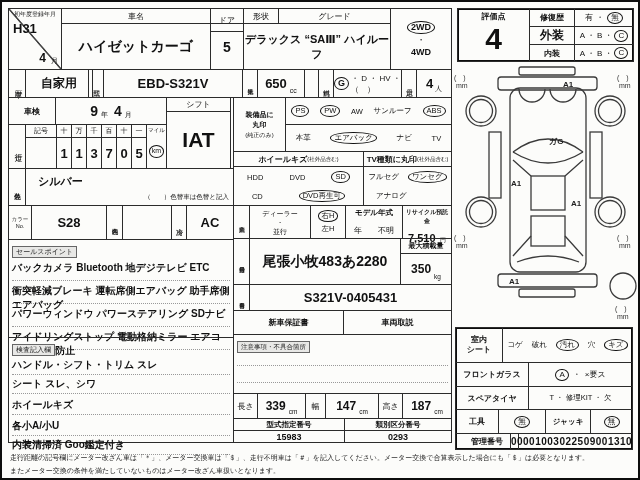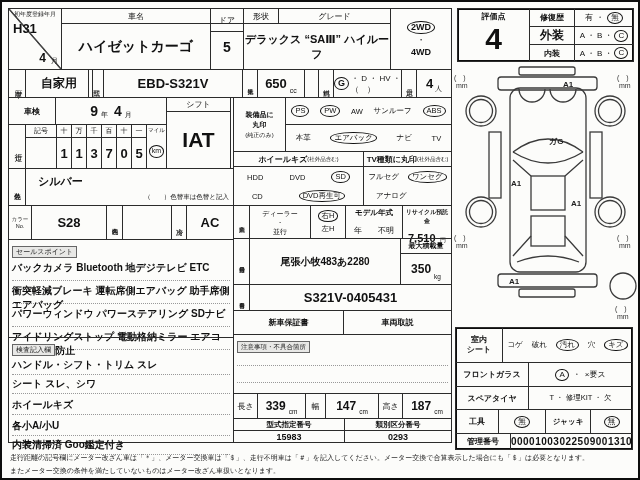--- a/index.html
+++ b/index.html
@@ -194,21 +194,21 @@
   </div>
   <div class="cell" style="left:402px;top:205px;width:50px;height:34px">
     <div class="b" style="text-align:center;font-size:6px;margin-top:2px">リサイクル預託金</div>
     <div style="text-align:center;margin-top:2px">
       <span class="b" style="font-size:11px">7,510</span>
       <span style="font-size:6px">円</span>
     </div>
   </div>
 
   <div class="cell vlabel" style="left:233px;top:238px;width:17px;height:47px;font-size:6px">登録番号</div>
-  <div class="cell c b" style="left:249px;top:238px;width:152px;height:47px;font-size:10px">尾張小牧483あ2280</div>
+  <div class="cell c b" style="left:249px;top:238px;width:152px;height:47px;font-size:14px">尾張小牧483あ2280</div>
   <div class="cell c b" style="left:400px;top:238px;width:52px;height:16px;font-size:7px">最大積載量</div>
   <div class="cell c" style="left:400px;top:253px;width:52px;height:32px">
     <span class="b" style="font-size:12px">350</span>
     <span style="font-size:6.5px;margin-left:3px;align-self:flex-end;padding-bottom:4px">kg</span>
   </div>
 
   <div class="cell vlabel" style="left:233px;top:284px;width:17px;height:27px;font-size:6px">車台番号</div>
   <div class="cell c b" style="left:249px;top:284px;width:203px;height:27px;font-size:13px">S321V-0405431</div>
 
   <div class="cell c b" style="left:233px;top:310px;width:111px;height:25px;font-size:8px">新車保証書</div>
@@ -339,20 +339,20 @@
   <div class="cell c b" style="left:455px;top:386px;width:74px;height:24px;font-size:8px">スペアタイヤ</div>
   <div class="cell c" style="left:528px;top:386px;width:105px;height:24px;font-size:7.5px">T ・ 修理KIT ・ 欠</div>
   <div class="cell c b" style="left:455px;top:409px;width:44px;height:25px;font-size:8px">工具</div>
   <div class="cell c" style="left:498px;top:409px;width:48px;height:25px;font-size:8px">
     <span class="circ">無</span>
   </div>
   <div class="cell c b" style="left:545px;top:409px;width:46px;height:25px;font-size:7.5px">ジャッキ</div>
   <div class="cell c" style="left:590px;top:409px;width:43px;height:25px;font-size:8px">
     <span class="circ">無</span>
   </div>
-  <div class="cell c b" style="left:455px;top:433px;width:56px;height:17px;font-size:8px">管理番号</div>
+  <div class="cell c b" style="left:455px;top:433px;width:64px;height:17px;font-size:8px">管理番号</div>
   <div class="cell c b" style="left:510px;top:433px;width:123px;height:17px;font-size:10px;letter-spacing:0.5px">00001003022509001310</div>
 
   <div style="position:absolute;left:10px;top:453px;width:622px;font-size:7px;line-height:9px;color:#222">走行距離の記号欄にメーター改ざん車は「＊」、メーター交換車は「＄」、走行不明車は「＃」を記入してください。メーター交換で合算表示した場合にも「＄」は必要となります。</div>
   <div style="position:absolute;left:10px;top:466px;width:622px;font-size:7px;line-height:9px;color:#222">またメーター交換の条件を満たしていないものはメーター改ざん車扱いとなります。</div>
 
   <div class="frame"></div>
 </div>
 
 </body></html>

